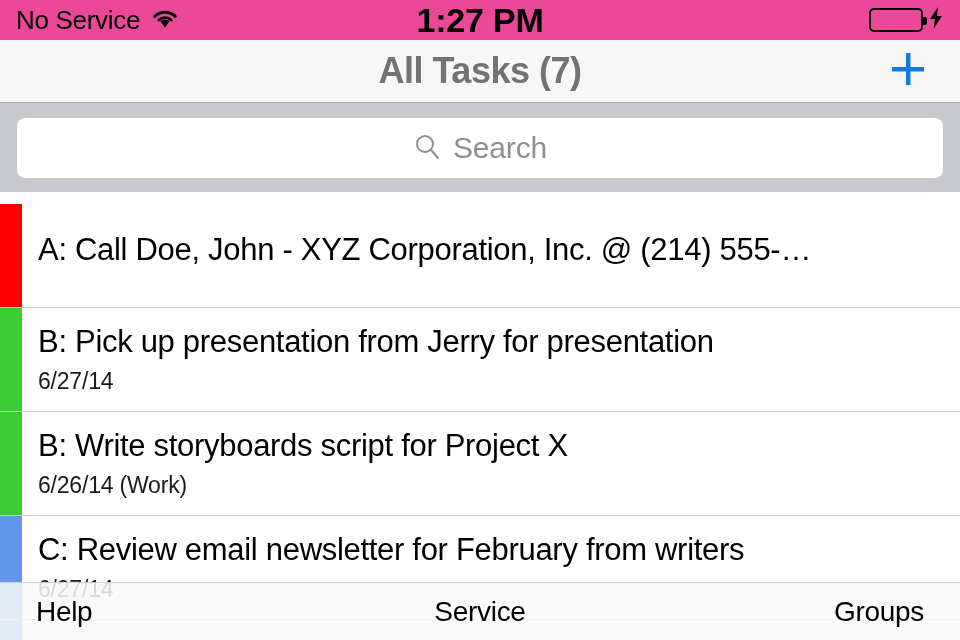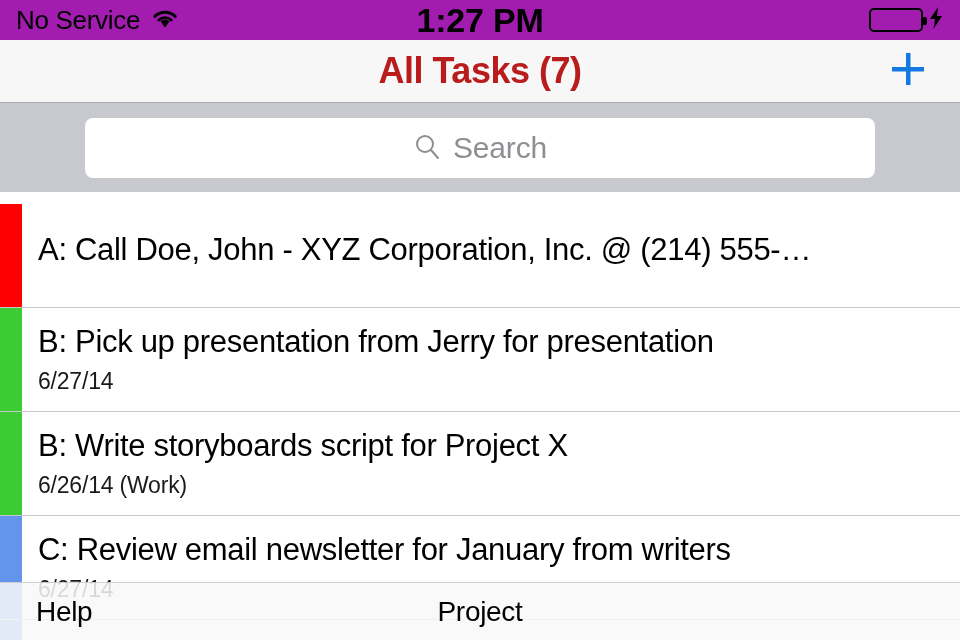--- a/index.html
+++ b/index.html
@@ -8,21 +8,21 @@
     width:960px; height:640px;
     font-family:"Liberation Sans", sans-serif;
     background:#ffffff;
     overflow:hidden;
   }
   .phone { position:relative; width:960px; height:640px; overflow:hidden; background:#fff; }
 
   
   .status-bar {
     position:absolute; top:0; left:0; width:960px; height:40px;
-    background:#a21caf;
+    background:#ec4899;
     display:flex; align-items:center;
     padding:9px 16px;
     z-index:40;
   }
   .status-left { display:flex; align-items:center; gap:10px; flex:1; }
   .status-carrier { font-size:26px; color:#000; letter-spacing:-0.3px; }
   .wifi-icon { display:block; }
   .status-center { flex:0 0 auto; font-size:34px; font-weight:bold; color:#000; letter-spacing:-0.2px; }
   .status-right { flex:1; display:flex; align-items:center; justify-content:flex-end; gap:5px; }
   .battery {
@@ -36,38 +36,38 @@
   }
   .bolt-icon { display:block; }
 
   
   .nav-bar {
     position:absolute; top:40px; left:0; width:960px; height:62px;
     background:#F7F7F7;
     display:flex; align-items:center; justify-content:center;
     z-index:35;
   }
-  .nav-title { font-size:36px; font-weight:bold; color:#b91c1c; letter-spacing:-0.5px; }
+  .nav-title { font-size:36px; font-weight:bold; color:#737373; letter-spacing:-0.5px; }
   .nav-add {
     position:absolute; right:22px; top:50%; transform:translateY(-50%);
     width:60px; height:60px;
     display:flex; align-items:center; justify-content:center;
     cursor:pointer;
   }
 
   
   .search-bar {
     position:absolute; top:102px; left:0; width:960px; height:90px;
     background:#C8C9CE;
     border-top:1px solid #A9AAAE;
     display:flex; align-items:center; justify-content:center;
     z-index:30;
   }
   .search-field {
-    width:790px; height:60px;
+    width:926px; height:60px;
     background:#FFFFFF; border-radius:8px;
     display:flex; align-items:center; justify-content:center;
     gap:12px; cursor:text;
   }
   .search-placeholder { font-size:30px; color:#8E8E93; letter-spacing:-0.2px; }
 
   
   .task-list {
     position:absolute; top:204px; left:0; width:960px; height:576px;
     background:#fff;
@@ -183,33 +183,34 @@
       <div class="priority-stripe" style="background: rgb(59, 204, 51);"></div>
       <div class="task-text">
         <div class="task-title">B: Write storyboards script for Project X</div>
         <div class="task-sub">6/26/14 (Work)</div>
       </div>
     </div>
 
     <div class="task-row">
       <div class="priority-stripe" style="background: rgb(100, 149, 237);"></div>
       <div class="task-text">
-        <div class="task-title">C: Review email newsletter for January from writers</div>
+        <div class="task-title">C: Review email newsletter for February from writers</div>
         <div class="task-sub">6/27/14</div>
       </div>
     </div>
 
     <div class="task-row">
       <div class="priority-stripe" style="background: rgb(100, 149, 237);"></div>
       <div class="task-text">
         <div class="task-title">D: Update budget numbers for 2014</div>
         <div class="task-sub"></div>
       </div>
     </div>
 
   </div>
 
   <div class="toolbar">
     <button class="toolbar-btn">Help</button>
-    <button class="toolbar-btn center">Project</button>
+    <button class="toolbar-btn center">Service</button>
+    <button class="toolbar-btn">Groups</button>
   </div>
 
 </div>
 
 </body></html>

